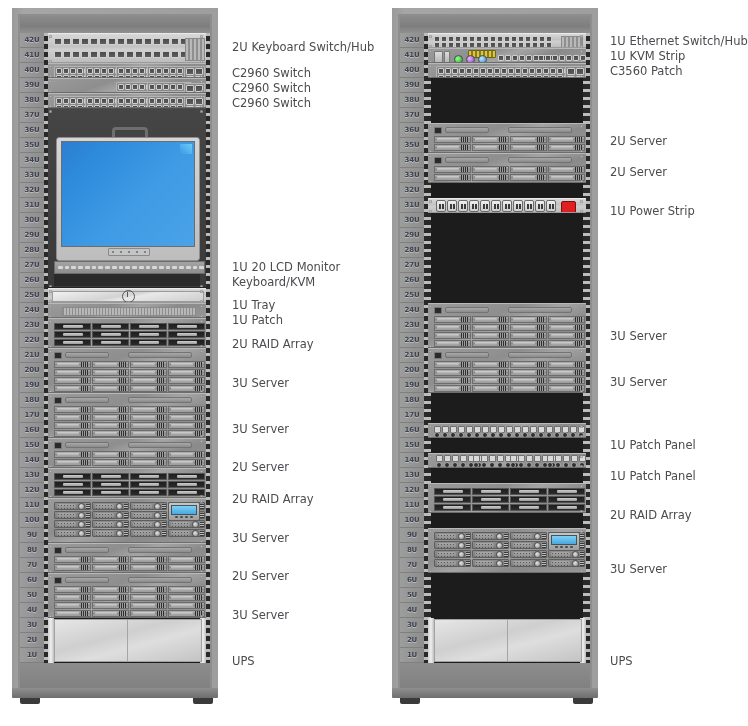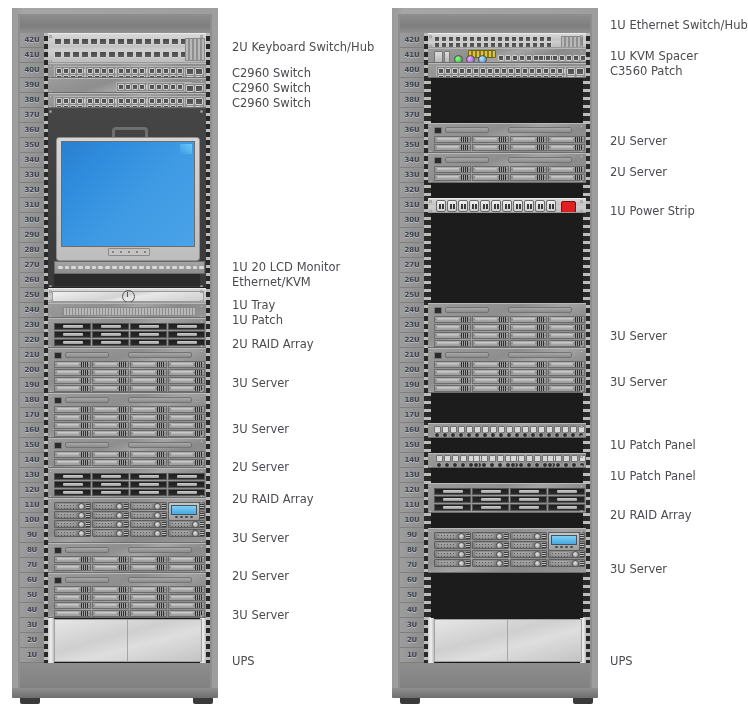--- a/index.html
+++ b/index.html
@@ -870,21 +870,21 @@
     <div class="foot foot-l"></div>
     <div class="foot foot-r"></div>
   </div>
 
   <div class="labels labels-left" id="labels-left">
       <div class="lbl" style="top: 40px;">2U Keyboard Switch/Hub</div>
       <div class="lbl" style="top: 66px;">C2960 Switch</div>
       <div class="lbl" style="top: 81px;">C2960 Switch</div>
       <div class="lbl" style="top: 96px;">C2960 Switch</div>
       <div class="lbl" style="top: 260px;">1U 20 LCD Monitor</div>
-      <div class="lbl" style="top: 275px;">Ethernet/KVM</div>
+      <div class="lbl" style="top: 275px;">Keyboard/KVM</div>
       <div class="lbl" style="top: 298px;">1U Tray</div>
       <div class="lbl" style="top: 313px;">1U Patch</div>
       <div class="lbl" style="top: 337px;">2U RAID Array</div>
       <div class="lbl" style="top: 376px;">3U Server</div>
       <div class="lbl" style="top: 422px;">3U Server</div>
       <div class="lbl" style="top: 460px;">2U Server</div>
       <div class="lbl" style="top: 492px;">2U RAID Array</div>
       <div class="lbl" style="top: 531px;">3U Server</div>
       <div class="lbl" style="top: 569px;">2U Server</div>
       <div class="lbl" style="top: 608px;">3U Server</div>
@@ -1487,22 +1487,22 @@
         </div>
       </div>
 
     <div class="rack-base"></div>
     <div class="rack-plinth"></div>
     <div class="foot foot-l"></div>
     <div class="foot foot-r"></div>
   </div>
 
   <div class="labels labels-right" id="labels-right">
-      <div class="lbl" style="top: 18px;">1U Ethernet Switch/Hub</div>
-      <div class="lbl" style="top: 49px;">1U KVM Spacer</div>
+      <div class="lbl" style="top: 34px;">1U Ethernet Switch/Hub</div>
+      <div class="lbl" style="top: 49px;">1U KVM Strip</div>
       <div class="lbl" style="top: 64px;">C3560 Patch</div>
       <div class="lbl" style="top: 134px;">2U Server</div>
       <div class="lbl" style="top: 165px;">2U Server</div>
       <div class="lbl" style="top: 204px;">1U Power Strip</div>
       <div class="lbl" style="top: 329px;">3U Server</div>
       <div class="lbl" style="top: 375px;">3U Server</div>
       <div class="lbl" style="top: 438px;">1U Patch Panel</div>
       <div class="lbl" style="top: 469px;">1U Patch Panel</div>
       <div class="lbl" style="top: 508px;">2U RAID Array</div>
       <div class="lbl" style="top: 562px;">3U Server</div>

